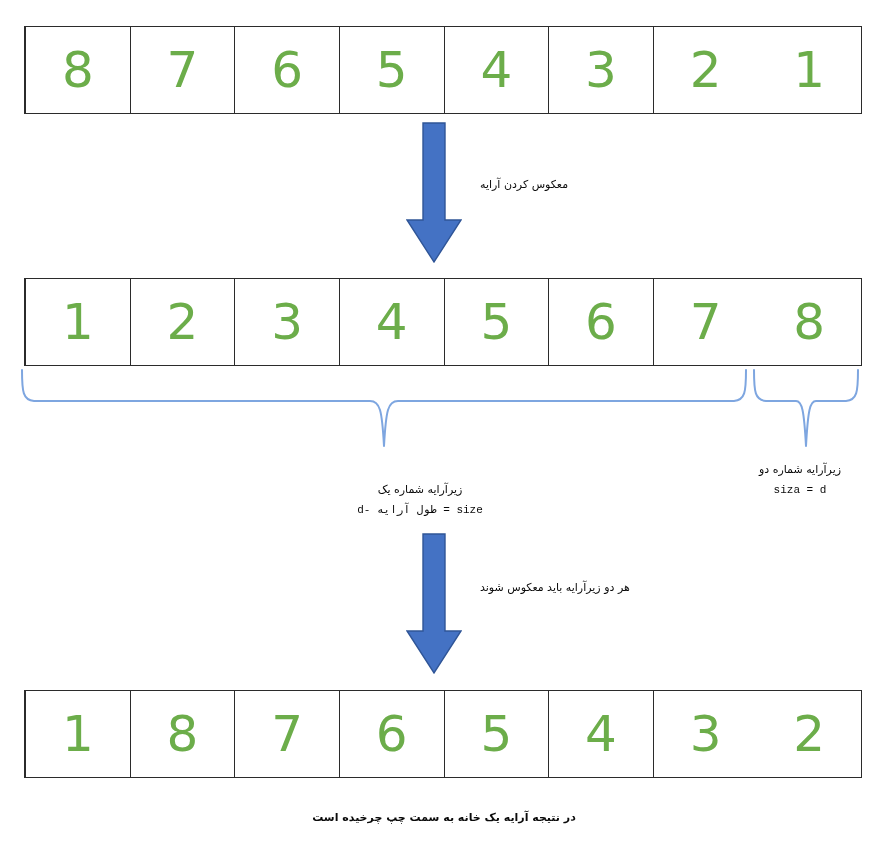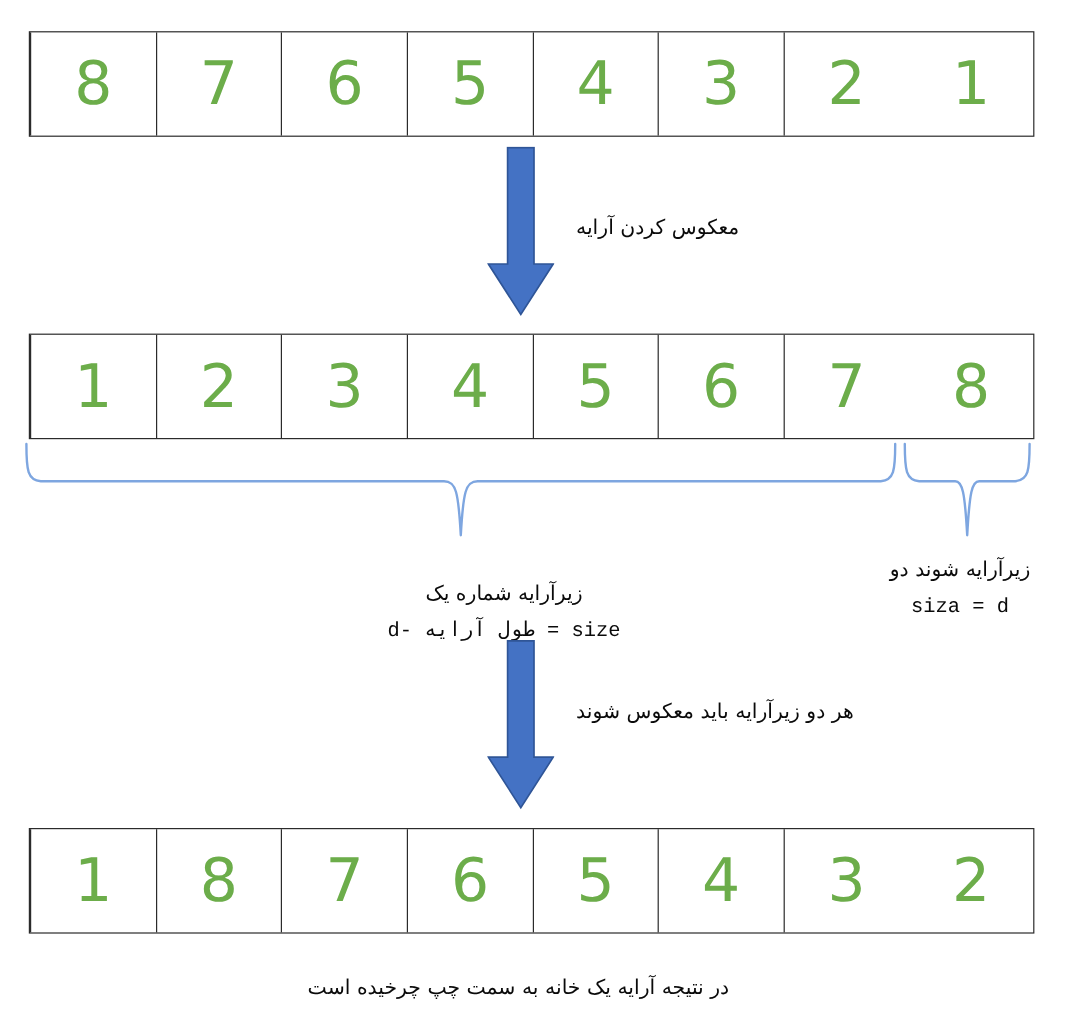--- a/index.html
+++ b/index.html
@@ -75,21 +75,21 @@
 
   #arrow-reverse  { left: 406px; top: 122px; }
   #arrow-subarray { left: 406px; top: 533px; }
 
   
   .note {
     position: absolute;
     direction: rtl;
     text-align: center;
     font-family: "DejaVu Sans", "Liberation Sans", sans-serif;
-    font-size: 17px;
+    font-size: 11px;
     line-height: 1.85;
     color: #0a0a0a;
     white-space: nowrap;
   }
   #note-reverse-array {
     left: 480px;
     top: 175px;
     text-align: right;
   }
   #note-reverse-both {
@@ -101,23 +101,24 @@
     left: 300px;
     top: 480px;
     width: 240px;
   }
   #label-subarray-two {
     left: 700px;
     top: 460px;
     width: 200px;
   }
   #caption-result {
-    left: 132px;
+    left: 144px;
     top: 808px;
     width: 600px;
+    font-weight: bold;
   }
   .note .line2 { display: block; font-family: Liberation Mono, monospace; }
 
   
   .brace {
     position: absolute;
   }
   .brace svg { display: block; width: 100%; height: 100%; }
   #brace-subarray-one { left: 18px;  top: 368px; width: 730px; height: 80px; }
   #brace-subarray-two { left: 750px; top: 368px; width: 112px; height: 80px; }
@@ -199,21 +200,21 @@
              C58,42 60,33 66,33 L96,33 C107,32 108,24 108,2" fill="none" stroke="#7EA6E0" stroke-width="2" stroke-linecap="round" stroke-linejoin="round"></path>
   </svg>
 </div>
 
 <div class="note" id="label-subarray-one">
   <span>زیرآرایه شماره یک</span>
   <span class="line2">size = طول آرایه -d</span>
 </div>
 
 <div class="note" id="label-subarray-two">
-  <span>زیرآرایه شوند دو</span>
+  <span>زیرآرایه شماره دو</span>
   <span class="line2">siza = d</span>
 </div>
 
 <div class="arrow" id="arrow-subarray">
   <svg viewBox="0 0 56 142" xmlns="http://www.w3.org/2000/svg">
     <polygon points="17,1 39,1 39,98 55,98 28,140 1,98 17,98" fill="#4472C4" stroke="#2F5597" stroke-width="1.4" stroke-linejoin="miter"></polygon>
   </svg>
 </div>
 <div class="note" id="note-reverse-both">هر دو زیرآرایه باید معکوس شوند</div>
 

